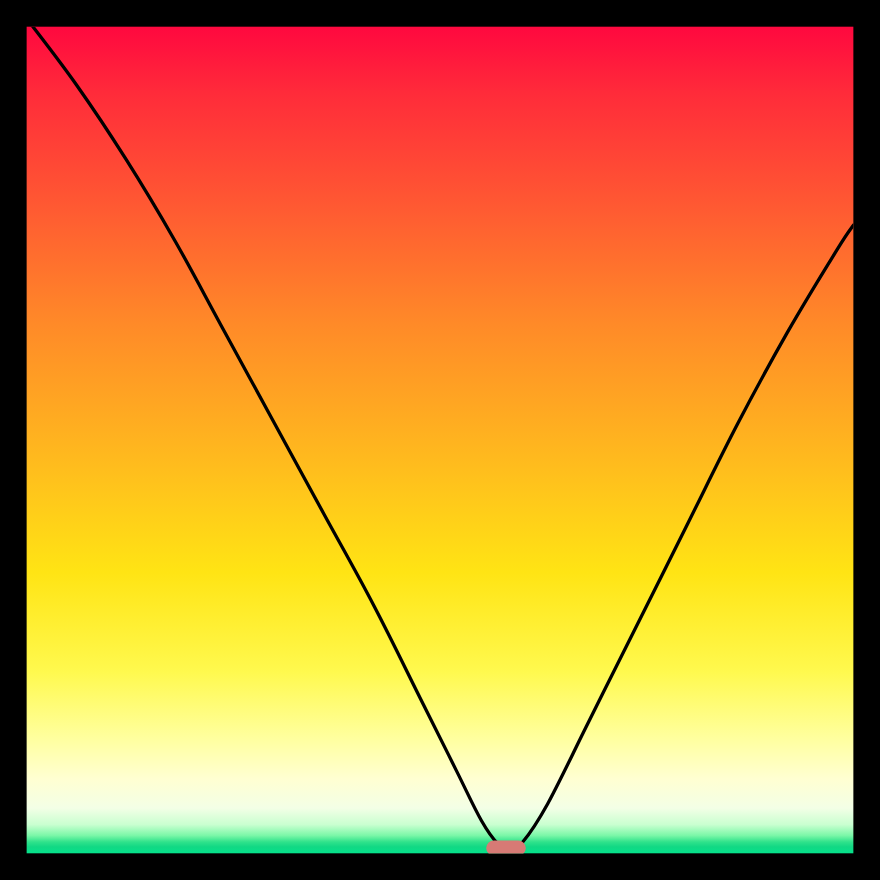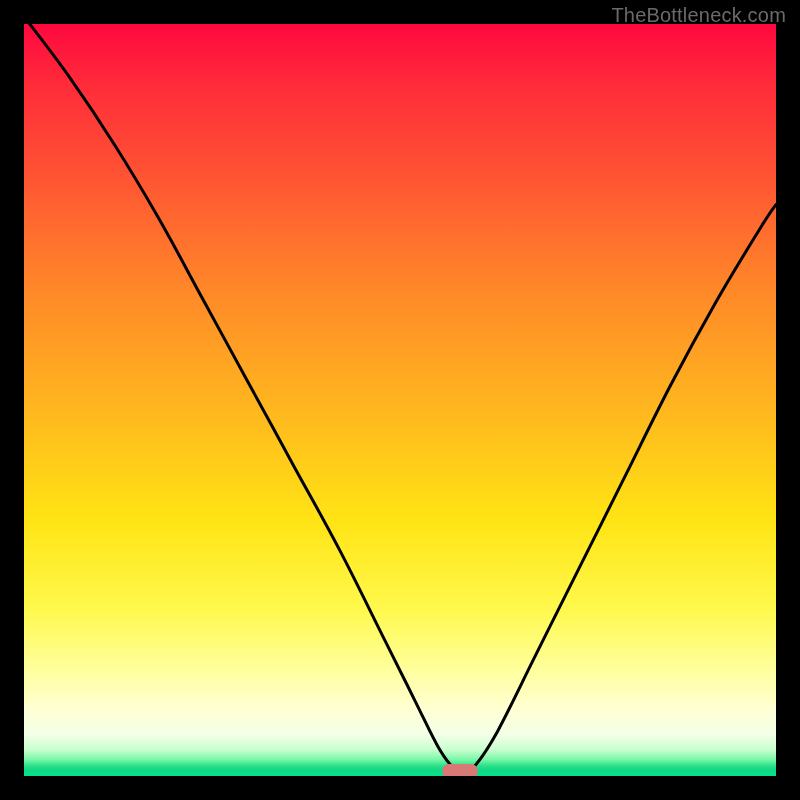--- a/index.html
+++ b/index.html
@@ -68,21 +68,20 @@
     border-radius: 7px;
     background: #d77a75;
     transform: translate(-50%, -50%);
   }
 </style>
 </head>
 <body>
 
 <div class="frame">
 
-  <div class="watermark">TheBottleneck.com</div>
 
   <div class="plot">
     <div class="gradient"></div>
 
     <svg class="curve" viewBox="0 0 752 752" preserveAspectRatio="none">
       <path id="curve-path" d="M 0.0 -7.5 C 8.1 3.3, 28.9 29.6, 45.1 52.6 C 61.4 75.7, 74.0 94.6, 90.2 120.3 C 106.5 146.0, 119.1 167.1, 135.4 195.5 C 151.6 223.9, 164.2 248.5, 180.5 278.2 C 196.7 308.0, 209.4 331.2, 225.6 361.0 C 241.8 390.7, 254.5 413.9, 270.7 443.7 C 287.0 473.5, 299.6 495.3, 315.8 526.4 C 332.1 557.5, 347.4 589.6, 361.0 616.6 C 374.5 643.7, 381.6 657.8, 391.0 676.8 C 400.5 695.8, 406.8 710.0, 413.6 721.9 C 420.4 733.8, 423.9 738.4, 428.6 743.0 C 433.4 747.6, 435.9 747.8, 439.9 747.5 C 444.0 747.2, 445.1 748.8, 451.2 741.5 C 457.3 734.2, 462.9 726.6, 473.8 706.9 C 484.6 687.1, 496.5 661.5, 511.4 631.7 C 526.2 601.9, 540.2 573.9, 556.5 541.4 C 572.7 509.0, 585.4 483.7, 601.6 451.2 C 617.8 418.7, 630.5 392.1, 646.7 361.0 C 663.0 329.8, 675.6 306.7, 691.8 278.2 C 708.1 249.8, 726.1 220.6, 737.0 203.0 C 747.8 185.4, 749.3 184.5, 752.0 180.5" fill="none" stroke="#000" stroke-width="3" stroke-linecap="round"></path>
     </svg>
 
     <div class="marker" id="min-marker" style="left: 436.16px; top: 746.736px;"></div>
   </div>

